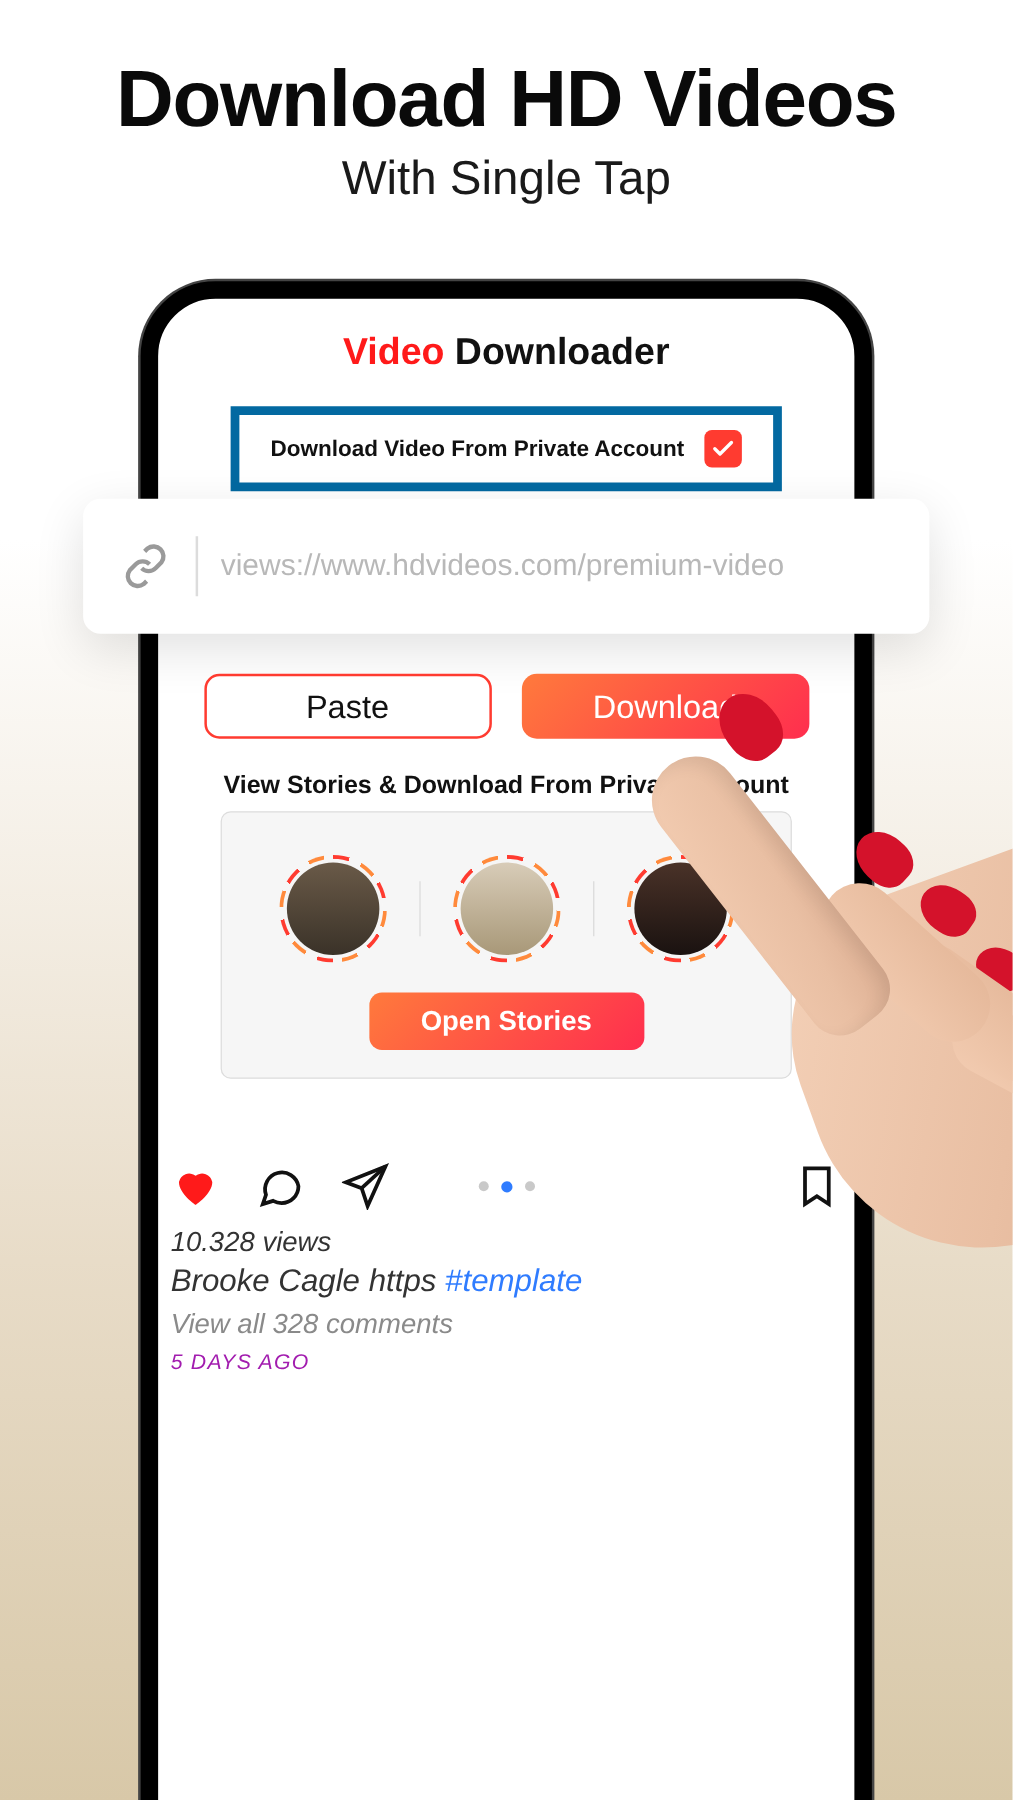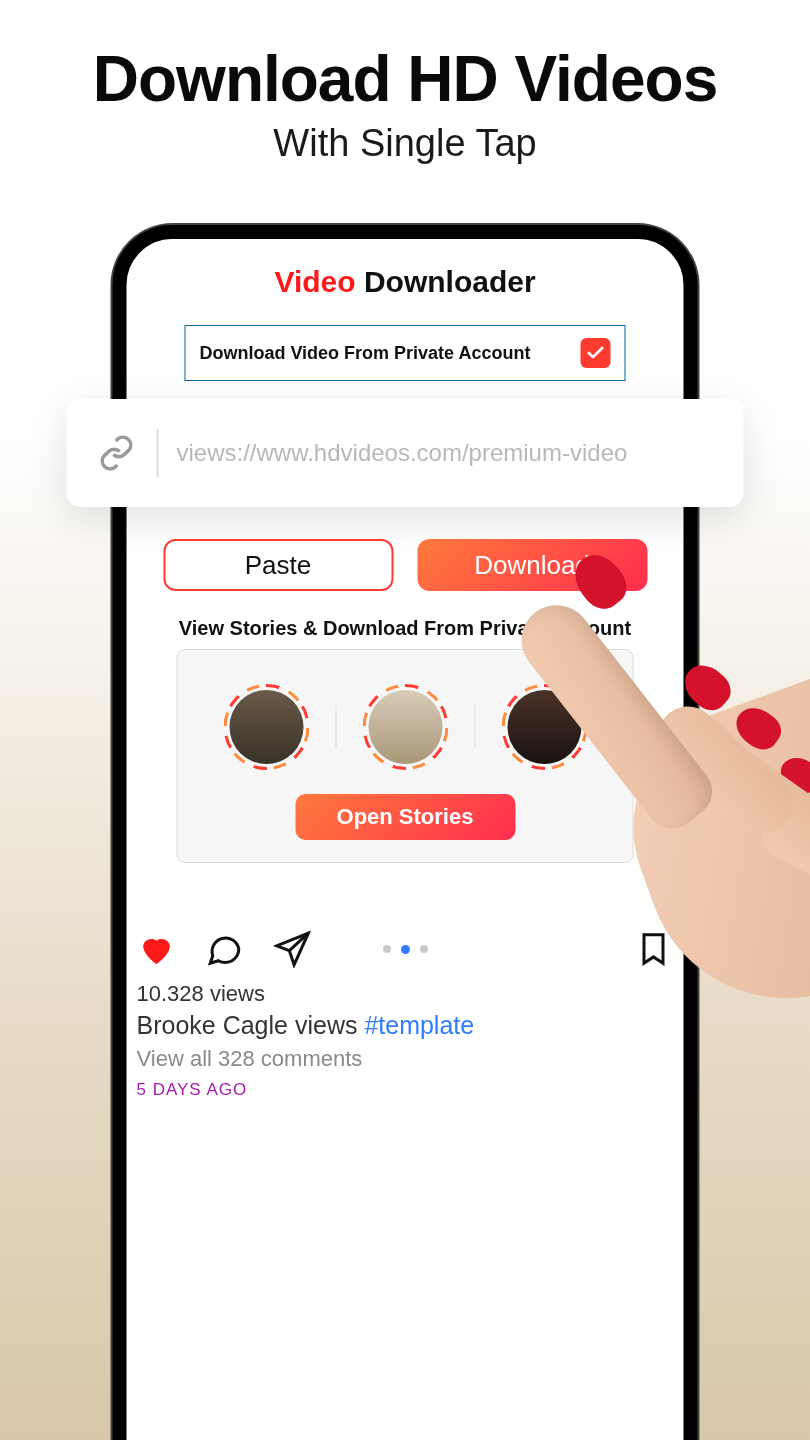--- a/index.html
+++ b/index.html
@@ -48,22 +48,22 @@
   text-align: center;
   font-size: 30px;
   font-weight: 800;
   color: #111;
   margin-top: 4px;
 }
 .app-title .red { color: #ff1a1a; }
 .private-box {
   margin: 26px auto 0 auto;
   width: 86%;
-  border: 1px solid #0369a1;
-  padding: 12px 14px;
+  border: 7px solid #0369a1;
+  padding: 12px 25px;
   display: flex;
   align-items: center;
   justify-content: space-between;
 }
 .private-box-label {
   font-size: 18px;
   font-weight: 600;
   color: #111;
 }
 .check-badge {
@@ -229,20 +229,21 @@
   gap: 10px;
 }
 .dot { width: 8px; height: 8px; border-radius: 50%; background: #c9c9c9; }
 .dot.active { background: #2f7cff; width: 9px; height: 9px; }
 .bookmark-wrap { margin-left: auto; }
 .post-meta {
   position: absolute;
   top: 742px;
   left: 10px;
   right: 10px;
+  font-style: italic;
 }
 .views { font-size: 22px; color: #333; }
 .caption { font-size: 25px; color: #333; margin-top: 4px; }
 .caption .tag { color: #2f7cff; }
 .comments-link { font-size: 22px; color: #8a8a8a; margin-top: 6px; }
 .timestamp { font-size: 17px; color: #a21caf; letter-spacing: 1px; margin-top: 8px; }
 .home-handle {
   position: absolute;
   bottom: 84px;
   left: 50%;
@@ -394,21 +395,21 @@
           <svg viewBox="0 0 24 24">
               <path d="M6 3h12v18l-6-4-6 4V3z"></path>
             </svg>
         </span>
       </div>
     </div>
 
     <div class="post-meta">
       <div class="views">10.328 views</div>
       <div class="caption">
-        <span>Brooke Cagle views </span><span class="tag">#template</span>
+        <span>Brooke Cagle https </span><span class="tag">#template</span>
       </div>
       <div class="comments-link">View all 328 comments</div>
       <div class="timestamp">5 DAYS AGO</div>
     </div>
 
     <div class="home-handle"></div>
   </div>
 </div>
 
 <div class="hand">

